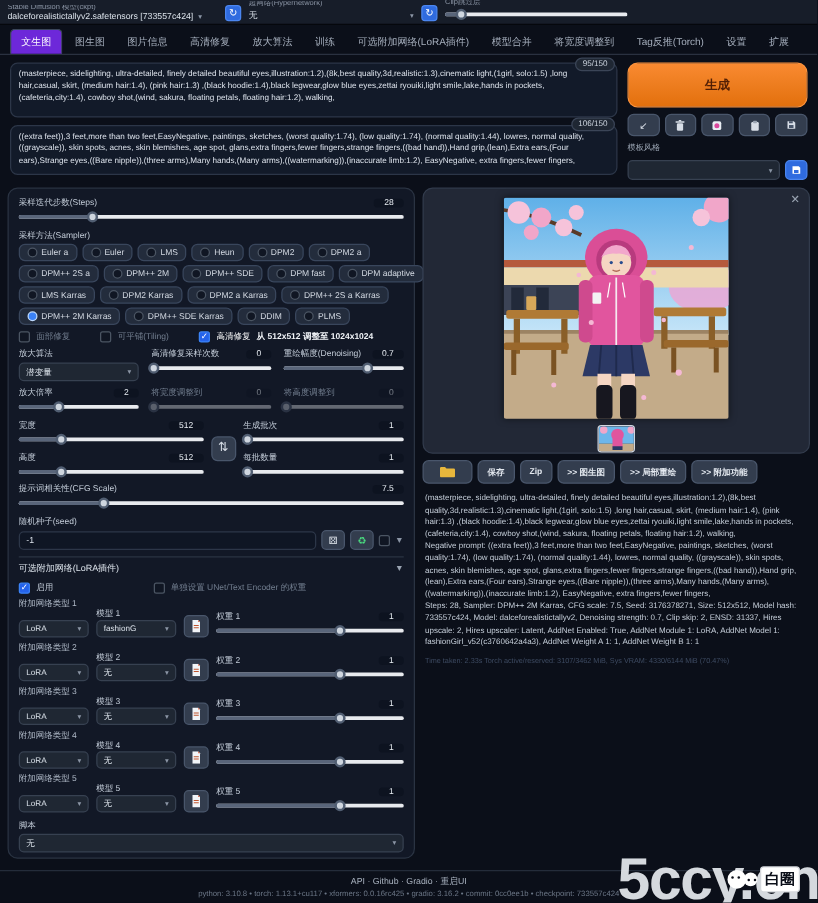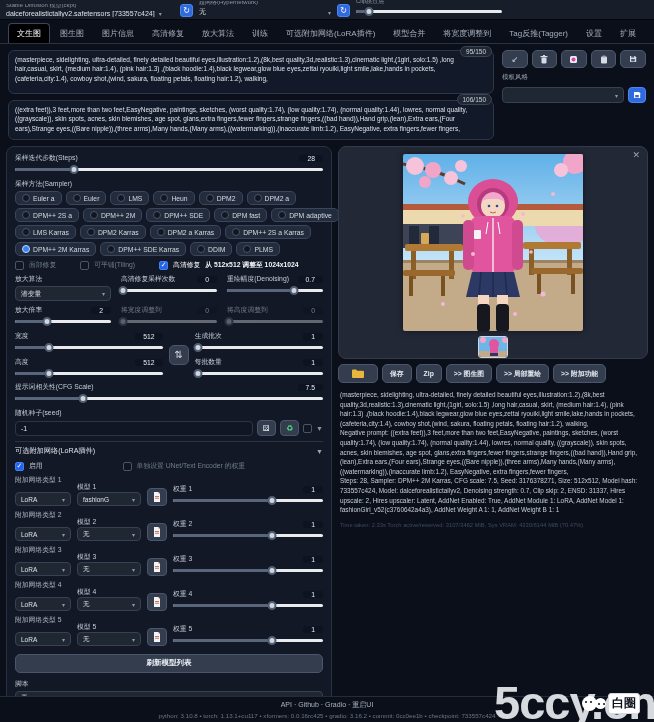--- a/index.html
+++ b/index.html
@@ -14,21 +14,21 @@
   .qlab { font-size:6px; color:#8b95a5; margin-top:-3px; white-space:nowrap; }
   .qdd { display:flex; align-items:center; gap:4px; font-size:7px; color:#dbe2ea; white-space:nowrap; }
   .qbtn { width:13px; height:13px; background:#2f6bdf; border:1px solid #4b86f0; border-radius:3px;
     color:#fff; font-size:8px; line-height:11px; text-align:center; }
   .qslider { width:146px; position:relative; height:13px; }
 
   
   .tabs { display:flex; gap:2px; padding:4px 8px 0 8px; border-bottom:1px solid #2a3140;
     background:#0b0f19; height:24px; align-items:flex-end; }
   .tab { font-size:8px; color:#a6afbd; padding:4px 8px; border-radius:4px 4px 0 0; white-space:nowrap; }
-  .tab.active { background:#000000; color:#ffffff; border:1px solid #3b465a; border-bottom:none; }
+  .tab.active { background:#6d28d9; color:#ffffff; border:1px solid #3b465a; border-bottom:none; }
 
   
   .toprow { display:flex; gap:8px; padding:6px 8px 4px 8px; }
   .promptcol { flex:1; position:relative; display:flex; flex-direction:column; gap:6px; }
   .tokbadge { position:absolute; right:2px; font-size:6.5px; color:#cbd3dd; background:#1f2733;
     border:1px solid #3b4welt557; border:1px solid #3b4557; border-radius:7px; padding:0 5px; line-height:9px; z-index:2; }
   .tb1 { top:-4px; } .tb2 { top:44px; }
   textarea.prompt { width:100%; background:#121a29; border:1px solid #2c3648; border-radius:6px;
     color:#dde3ec; font-size:6.5px; line-height:1.45; padding:4px 6px; resize:none;
     font-family:"Liberation Sans","DejaVu Sans",sans-serif; }
@@ -179,33 +179,34 @@
   <div class="tabs">
     <div class="tab active">文生图</div>
     <div class="tab">图生图</div>
     <div class="tab">图片信息</div>
     <div class="tab">高清修复</div>
     <div class="tab">放大算法</div>
     <div class="tab">训练</div>
     <div class="tab">可选附加网络(LoRA插件)</div>
     <div class="tab">模型合并</div>
     <div class="tab">将宽度调整到</div>
-    <div class="tab">Tag反推(Tagger)</div>
+    <div class="tab">Tag反推(Torch)</div>
     <div class="tab">设置</div>
     <div class="tab">扩展</div>
   </div>
 
   <div class="toprow">
     <div class="promptcol">
       <div class="tokbadge tb1">95/150</div>
       <textarea class="prompt p1" spellcheck="false" style="">(masterpiece, sidelighting, ultra-detailed, finely detailed beautiful eyes,illustration:1.2),(8k,best quality,3d,realistic:1.3),cinematic light,(1girl, solo:1.5) ,long hair,casual, skirt, (medium hair:1.4), (pink hair:1.3) ,(black hoodie:1.4),black legwear,glow blue eyes,zettai ryouiki,light smile,lake,hands in pockets,(cafeteria,city:1.4), cowboy shot,(wind, sakura, floating petals, floating hair:1.2), walking,</textarea>
       <div class="tokbadge tb2">106/150</div>
       <textarea class="prompt p2" spellcheck="false" style="">((extra feet)),3 feet,more than two feet,EasyNegative, paintings, sketches, (worst quality:1.74), (low quality:1.74), (normal quality:1.44), lowres, normal quality, ((grayscale)), skin spots, acnes, skin blemishes, age spot, glans,extra fingers,fewer fingers,strange fingers,((bad hand)),Hand grip,(lean),Extra ears,(Four ears),Strange eyes,((Bare nipple)),(three arms),Many hands,(Many arms),((watermarking)),(inaccurate limb:1.2), EasyNegative, extra fingers,fewer fingers,</textarea>
     </div>
     <div class="actioncol">
+      <button class="genbtn">生成</button>
       <div class="iconrow">
         <div class="ibtn">
             <span>↙</span>
           </div>
         <div class="ibtn">
           <svg width="8" height="9" viewBox="0 0 8 9">
               <rect x="1.5" y="2.5" width="5" height="6" rx="1" fill="#d7dde6"></rect>
               <rect x="0.5" y="1" width="7" height="1.2" fill="#d7dde6"></rect>
               <rect x="3" y="0" width="2" height="1.2" fill="#d7dde6"></rect>
             </svg>
@@ -685,21 +686,20 @@
               <span class="num">1</span>
             </div>
           <div class="sl">
               <div class="tr"></div>
               <div class="fl" style="width:66%"></div>
               <div class="kb" style="left:66%"></div>
             </div>
         </div>
       </div>
 
-      <button class="refreshbtn">刷新模型列表</button>
 
       <div class="lab mb2 scriptdd">脚本</div>
       <div class="dd">
         <span>无</span>
         <span class="ar">▾</span>
       </div>
     </div>
 
     <div class="rightcol">
       <div class="gallery">

